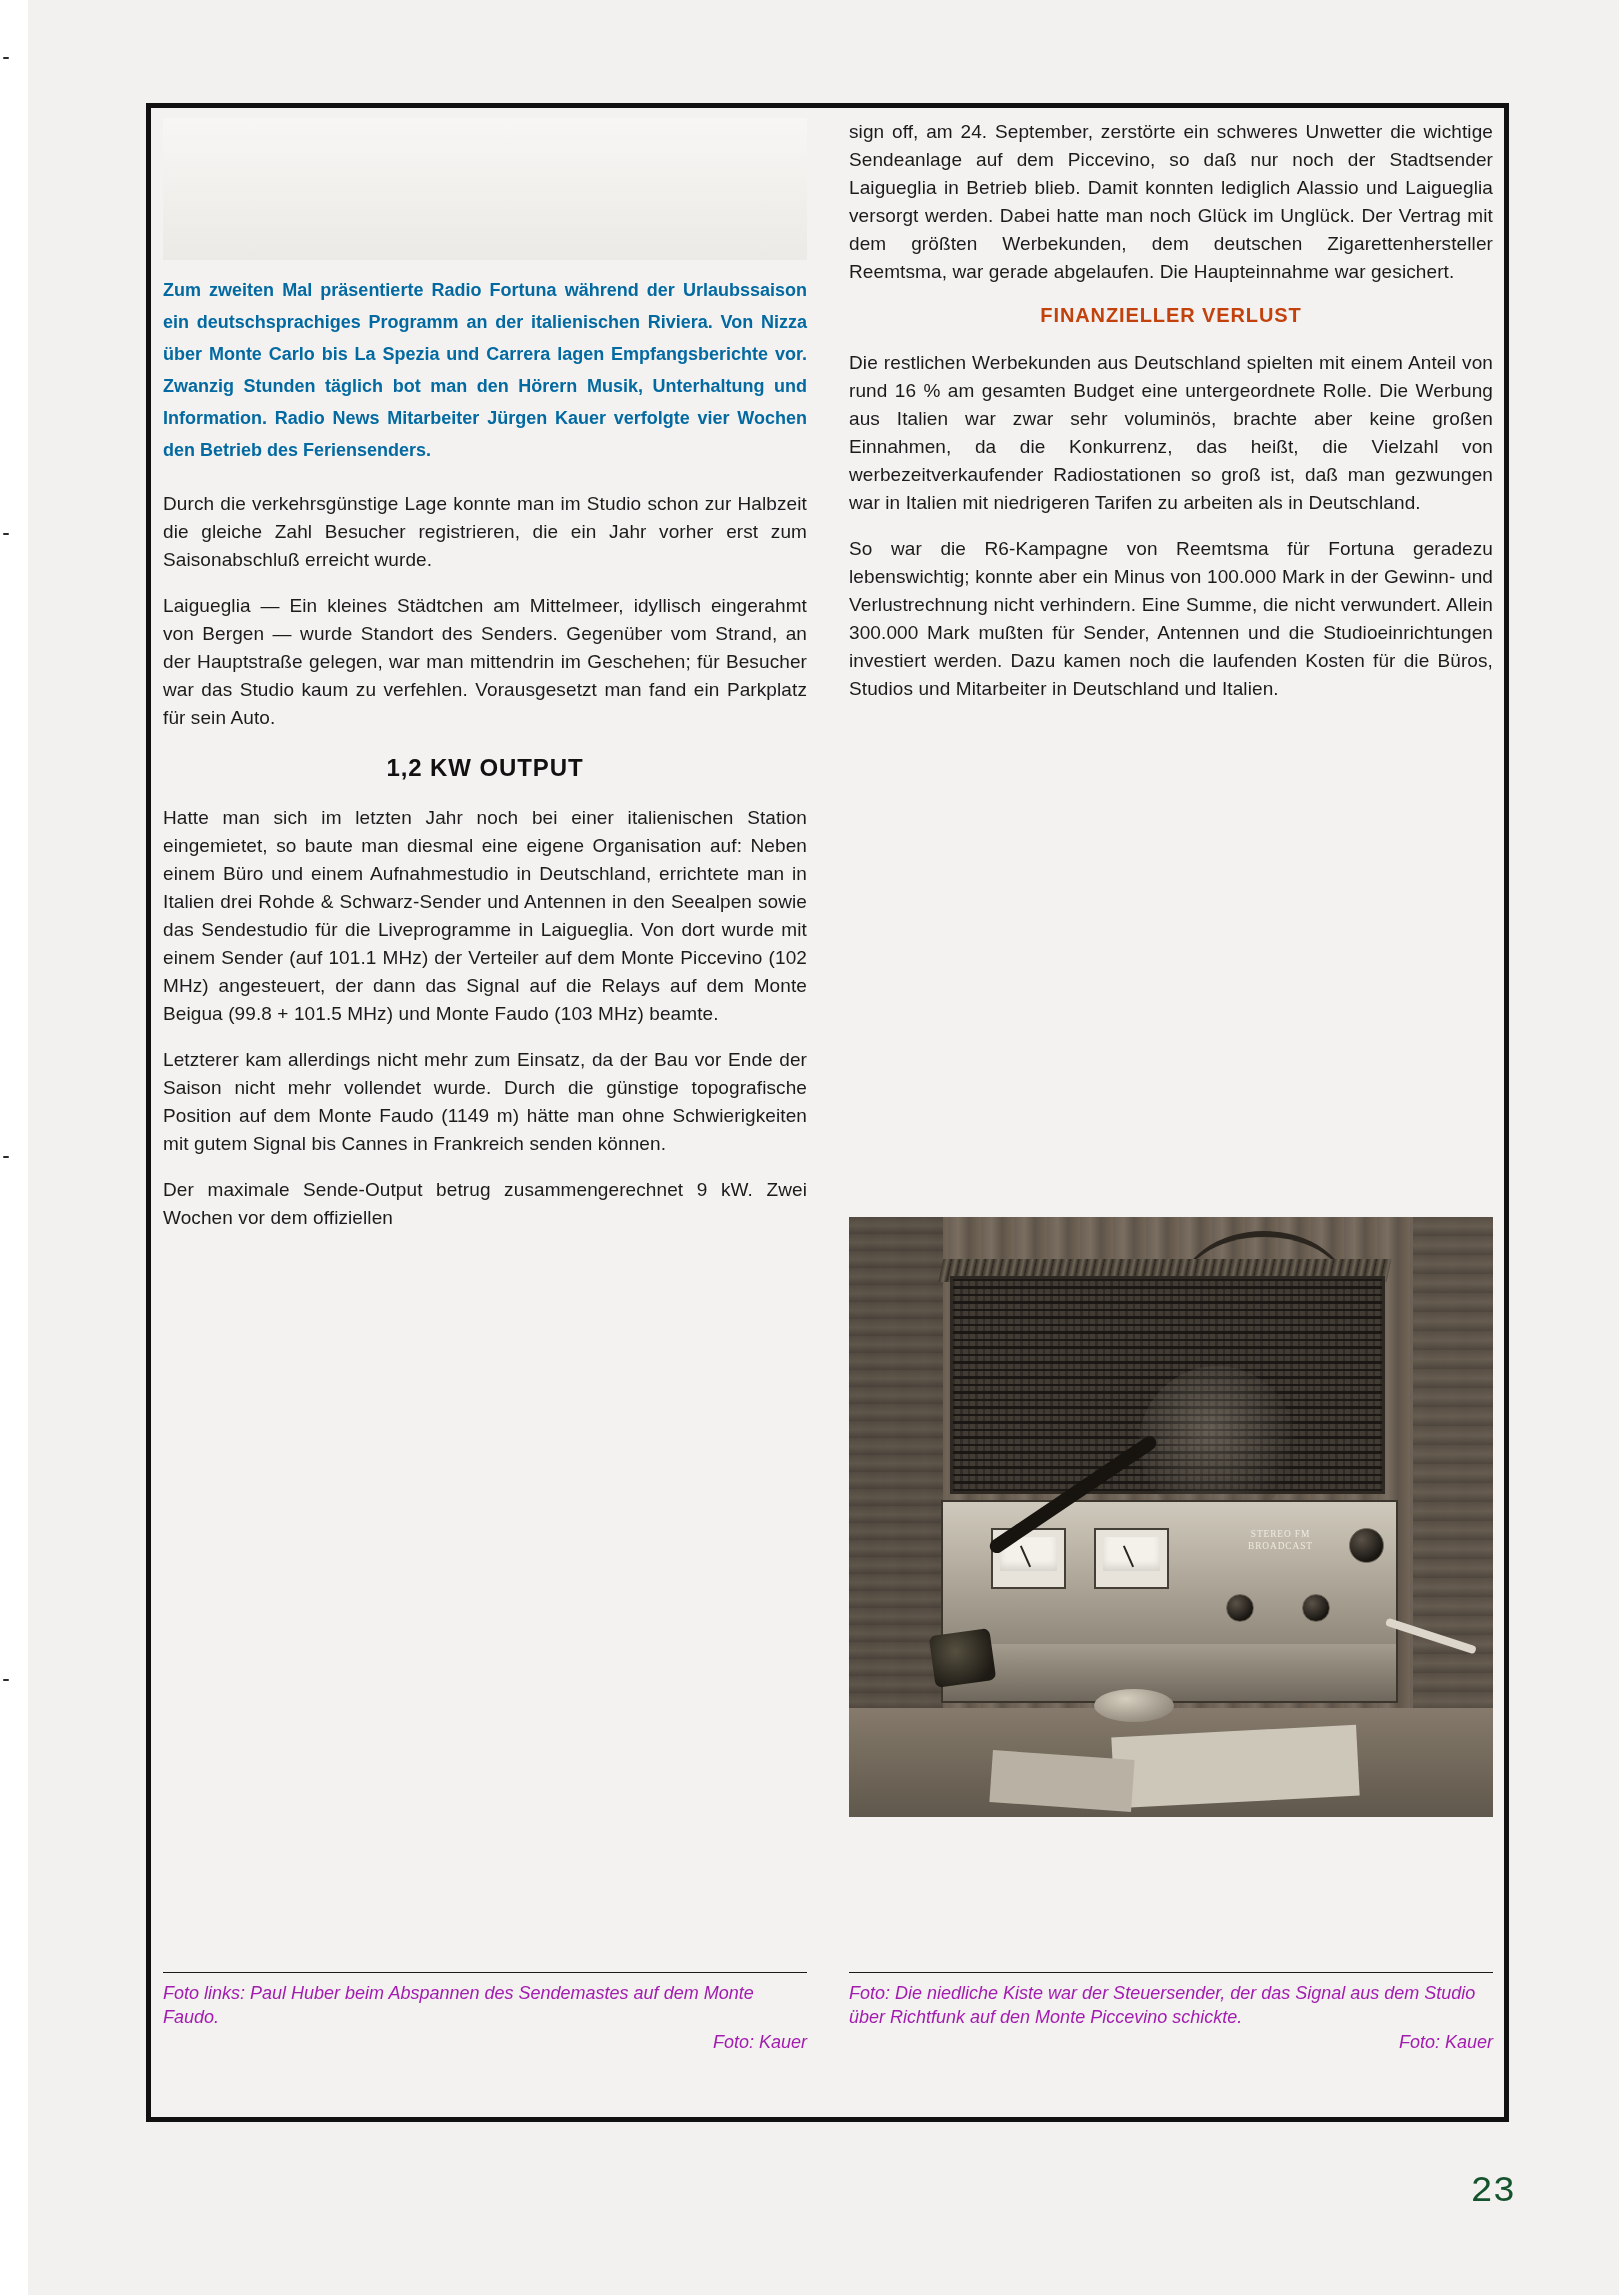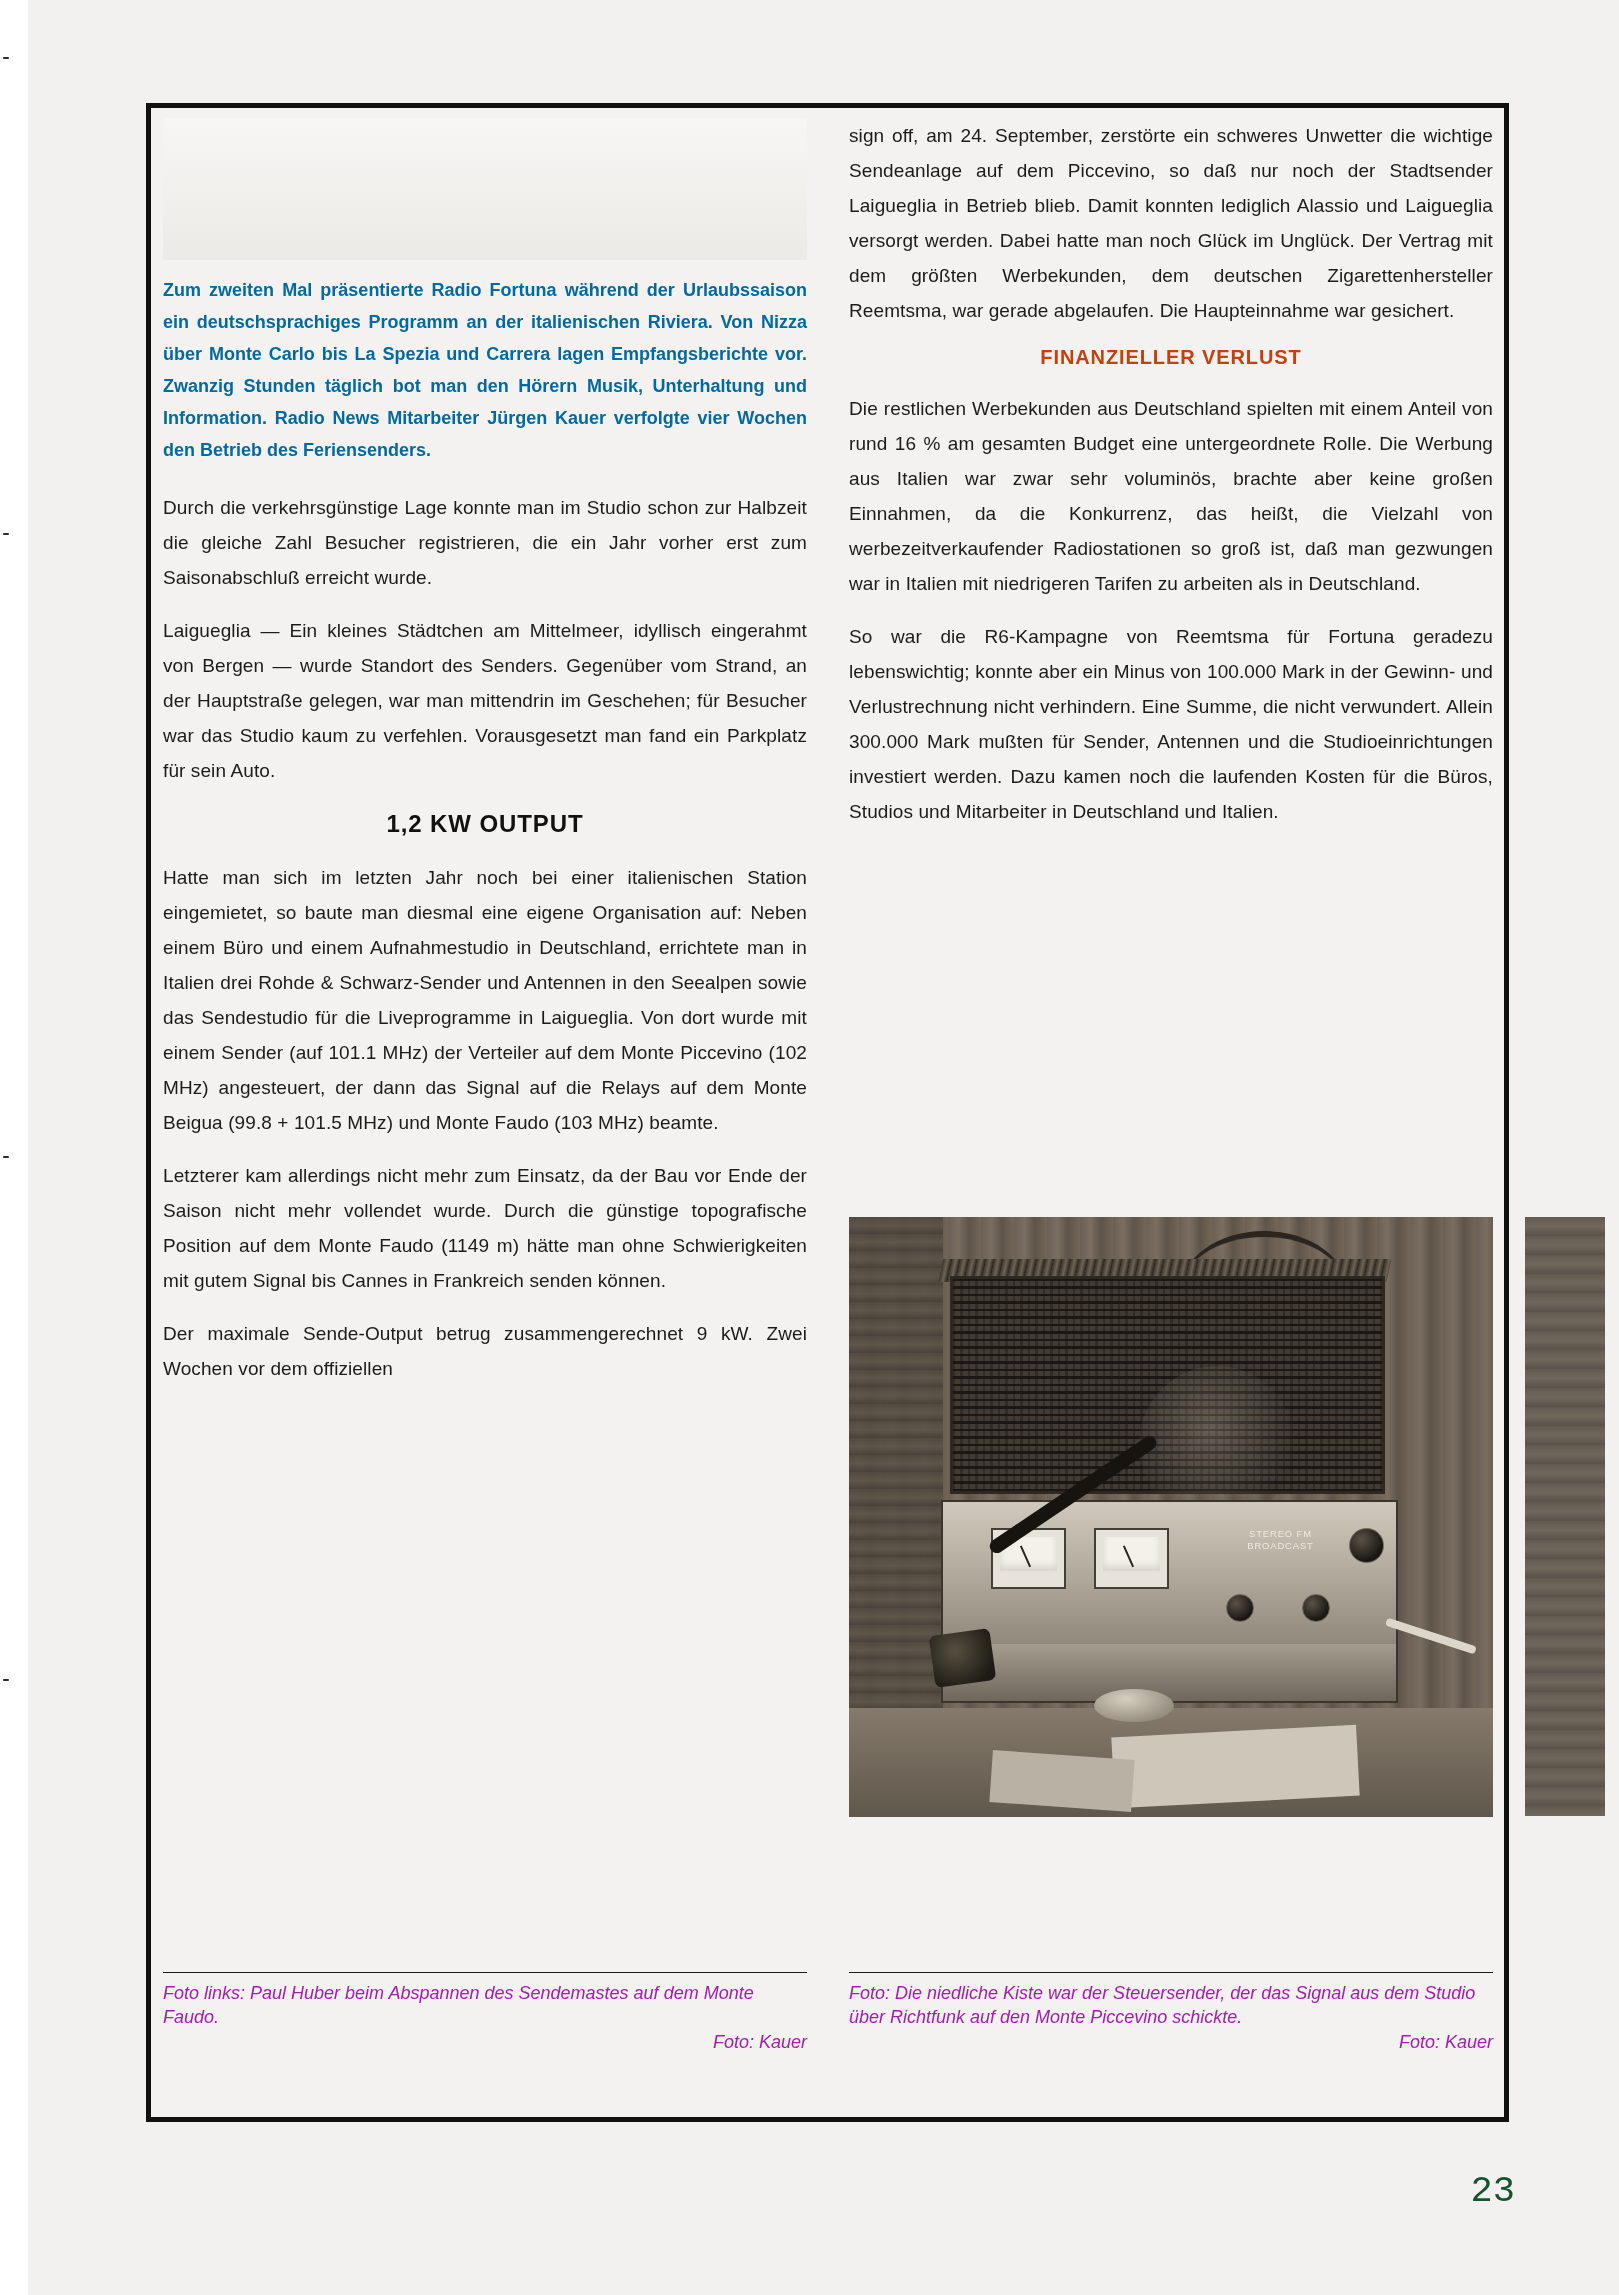--- a/index.html
+++ b/index.html
@@ -57,21 +57,21 @@
   .col {
     position: absolute;
     top: 0;
     width: 644px;
   }
   .col-left { left: 0; }
   .col-right { left: 686px; }
 
   p.body {
     font-size: 19px;
-    line-height: 35px;
+    line-height: 28px;
     text-align: justify;
     color: #1b1b1b;
     margin: 0 0 18px 0;
     font-family: "Liberation Sans", sans-serif;
     letter-spacing: 0.1px;
   }
   p.lead {
     font-weight: bold;
     font-size: 18px;
     line-height: 32px;
@@ -148,21 +148,21 @@
   .page-number {
     position: absolute;
     right: 104px;
     bottom: 83px;
     font-size: 37px;
     color: #14532d;
     font-family: Liberation Mono, monospace;
   }
 
   
-  .pw { position: absolute; left:0; top:0; width:756px; height:599px; }
+  .pw { position: absolute; left:0; top:0; width:644px; height:599px;font-family:Liberation Serif, serif; }
   .wood-bg {
     position: absolute; left:0; top:0; width:644px; height:599px;
     background: repeating-linear-gradient(90deg,#6b6055 0px,#7a6e61 10.4px,#5e5449 21px,#736657 33px);
   }
   .wall-left {
     position:absolute; left:0; top:0; width:94px; height:599px;
     background: repeating-linear-gradient(180deg,#4f473e 0px,#5d5449 8.5px,#463f37 17px);
     opacity:.9;
   }
   .wall-right {

